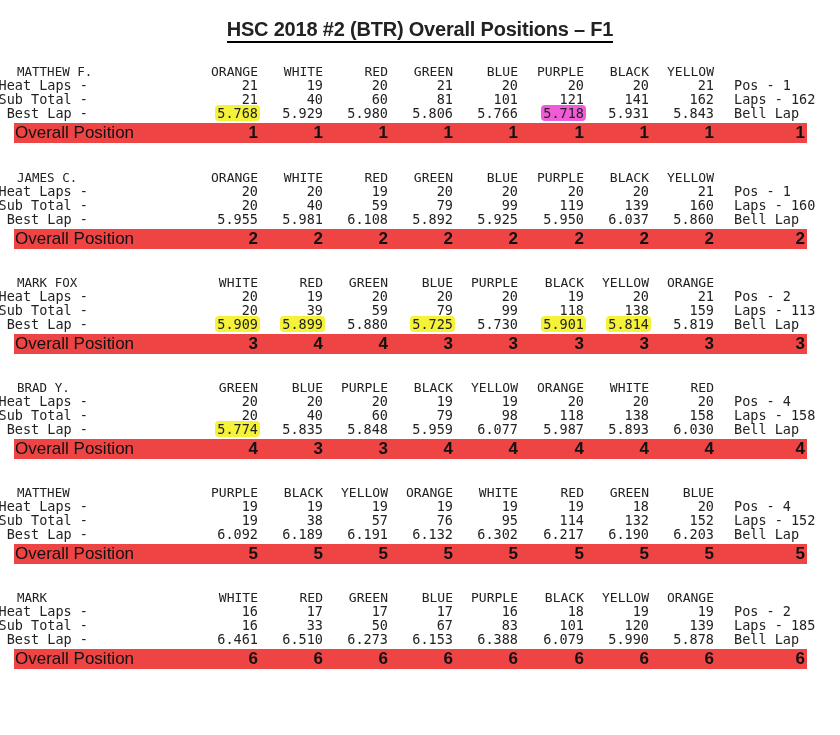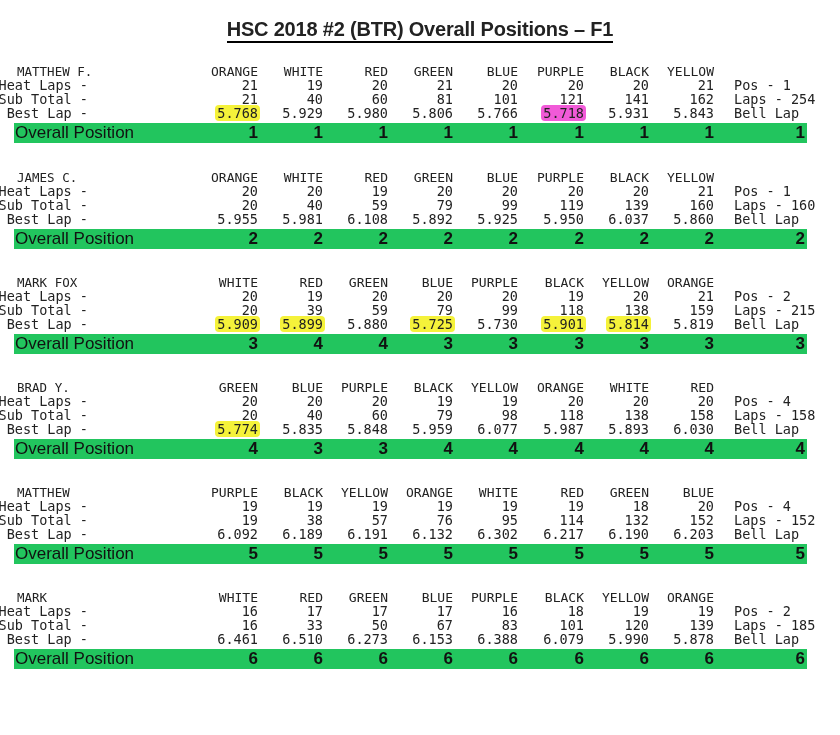--- a/index.html
+++ b/index.html
@@ -8,21 +8,21 @@
   .title span { border-bottom:2.5px solid #000; padding-bottom:1px; letter-spacing:-0.2px; }
   .block { position:absolute; left:0; width:840px; height:100px; }
   .row { position:absolute; left:0; width:726px; height:15px; font-size:13.5px; line-height:15px; }
   .name { position:absolute; left:17px; font-size:12.5px; }
   .label { position:absolute; right:638px; white-space:pre; }
   .cell { position:absolute; width:62px; text-align:right; }
   .hdr { font-size:13px; }
   .summary { position:absolute; left:734px; white-space:pre; }
   .hl-yellow { background:#f5f23a; border-radius:4px; padding:0 2px; margin-right:-2px; }
   .hl-pink { background:#f15ad8; border-radius:4px; padding:0 2px; margin-right:-2px; }
-  .bar { position:absolute; left:14px; width:793px; height:20px; background:#22c55e; font-family:"Liberation Sans", sans-serif; }
+  .bar { position:absolute; left:14px; width:793px; height:20px; background:#ef4444; font-family:"Liberation Sans", sans-serif; }
   .bar .bar-label { position:absolute; left:1px; top:0; font-size:17px; line-height:20px; color:#111; }
   .bar .pos { position:absolute; width:40px; text-align:right; font-weight:bold; font-size:17px; line-height:20px; color:#111; }
 </style>
 </head>
 <body>
 
 <div class="title"><span>HSC 2018 #2 (BTR) Overall Positions – F1</span></div>
 
 <div id="blocks">
     <div class="block" style="top: 64px;">
@@ -31,21 +31,21 @@
       <span class="lanes"><span class="cell hdr" style="left: 196px;">ORANGE</span><span class="cell hdr" style="left: 261px;">WHITE</span><span class="cell hdr" style="left: 326px;">RED</span><span class="cell hdr" style="left: 391px;">GREEN</span><span class="cell hdr" style="left: 456px;">BLUE</span><span class="cell hdr" style="left: 522px;">PURPLE</span><span class="cell hdr" style="left: 587px;">BLACK</span><span class="cell hdr" style="left: 652px;">YELLOW</span></span>
     </div>
     <div class="row" style="top:14px">
       <span class="label">Heat Laps -</span>
       <span class="cells-heat"><span class="cell " style="left: 196px;">21</span><span class="cell " style="left: 261px;">19</span><span class="cell " style="left: 326px;">20</span><span class="cell " style="left: 391px;">21</span><span class="cell " style="left: 456px;">20</span><span class="cell " style="left: 522px;">20</span><span class="cell " style="left: 587px;">20</span><span class="cell " style="left: 652px;">21</span></span>
       <span class="summary">Pos - 1</span>
     </div>
     <div class="row" style="top:28px">
       <span class="label">Sub Total -</span>
       <span class="cells-sub"><span class="cell " style="left: 196px;">21</span><span class="cell " style="left: 261px;">40</span><span class="cell " style="left: 326px;">60</span><span class="cell " style="left: 391px;">81</span><span class="cell " style="left: 456px;">101</span><span class="cell " style="left: 522px;">121</span><span class="cell " style="left: 587px;">141</span><span class="cell " style="left: 652px;">162</span></span>
-      <span class="summary">Laps - 254</span>
+      <span class="summary">Laps - 162</span>
     </div>
     <div class="row" style="top:42px">
       <span class="label">Best Lap -</span>
       <span class="cells-best"><span class="cell " style="left: 196px;"><span class="hl-yellow">5.768</span></span><span class="cell " style="left: 261px;">5.929</span><span class="cell " style="left: 326px;">5.980</span><span class="cell " style="left: 391px;">5.806</span><span class="cell " style="left: 456px;">5.766</span><span class="cell " style="left: 522px;"><span class="hl-pink">5.718</span></span><span class="cell " style="left: 587px;">5.931</span><span class="cell " style="left: 652px;">5.843</span></span>
       <span class="summary">Bell Lap</span>
     </div>
     <div class="bar" style="top:59px">
       <span class="bar-label">Overall Position</span>
       <span class="bar-cells"><span class="pos" style="left: 204px;">1</span><span class="pos" style="left: 269px;">1</span><span class="pos" style="left: 334px;">1</span><span class="pos" style="left: 399px;">1</span><span class="pos" style="left: 464px;">1</span><span class="pos" style="left: 530px;">1</span><span class="pos" style="left: 595px;">1</span><span class="pos" style="left: 660px;">1</span><span class="pos" style="left: 751px;">1</span></span>
     </div>
@@ -81,21 +81,21 @@
       <span class="lanes"><span class="cell hdr" style="left: 196px;">WHITE</span><span class="cell hdr" style="left: 261px;">RED</span><span class="cell hdr" style="left: 326px;">GREEN</span><span class="cell hdr" style="left: 391px;">BLUE</span><span class="cell hdr" style="left: 456px;">PURPLE</span><span class="cell hdr" style="left: 522px;">BLACK</span><span class="cell hdr" style="left: 587px;">YELLOW</span><span class="cell hdr" style="left: 652px;">ORANGE</span></span>
     </div>
     <div class="row" style="top:14px">
       <span class="label">Heat Laps -</span>
       <span class="cells-heat"><span class="cell " style="left: 196px;">20</span><span class="cell " style="left: 261px;">19</span><span class="cell " style="left: 326px;">20</span><span class="cell " style="left: 391px;">20</span><span class="cell " style="left: 456px;">20</span><span class="cell " style="left: 522px;">19</span><span class="cell " style="left: 587px;">20</span><span class="cell " style="left: 652px;">21</span></span>
       <span class="summary">Pos - 2</span>
     </div>
     <div class="row" style="top:28px">
       <span class="label">Sub Total -</span>
       <span class="cells-sub"><span class="cell " style="left: 196px;">20</span><span class="cell " style="left: 261px;">39</span><span class="cell " style="left: 326px;">59</span><span class="cell " style="left: 391px;">79</span><span class="cell " style="left: 456px;">99</span><span class="cell " style="left: 522px;">118</span><span class="cell " style="left: 587px;">138</span><span class="cell " style="left: 652px;">159</span></span>
-      <span class="summary">Laps - 215</span>
+      <span class="summary">Laps - 113</span>
     </div>
     <div class="row" style="top:42px">
       <span class="label">Best Lap -</span>
       <span class="cells-best"><span class="cell " style="left: 196px;"><span class="hl-yellow">5.909</span></span><span class="cell " style="left: 261px;"><span class="hl-yellow">5.899</span></span><span class="cell " style="left: 326px;">5.880</span><span class="cell " style="left: 391px;"><span class="hl-yellow">5.725</span></span><span class="cell " style="left: 456px;">5.730</span><span class="cell " style="left: 522px;"><span class="hl-yellow">5.901</span></span><span class="cell " style="left: 587px;"><span class="hl-yellow">5.814</span></span><span class="cell " style="left: 652px;">5.819</span></span>
       <span class="summary">Bell Lap</span>
     </div>
     <div class="bar" style="top:59px">
       <span class="bar-label">Overall Position</span>
       <span class="bar-cells"><span class="pos" style="left: 204px;">3</span><span class="pos" style="left: 269px;">4</span><span class="pos" style="left: 334px;">4</span><span class="pos" style="left: 399px;">3</span><span class="pos" style="left: 464px;">3</span><span class="pos" style="left: 530px;">3</span><span class="pos" style="left: 595px;">3</span><span class="pos" style="left: 660px;">3</span><span class="pos" style="left: 751px;">3</span></span>
     </div>

